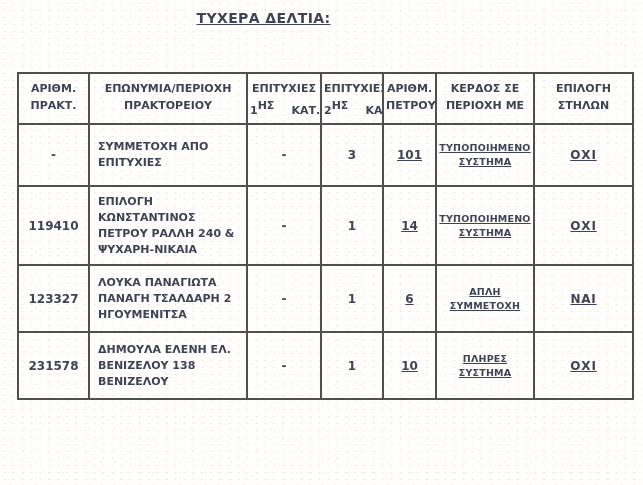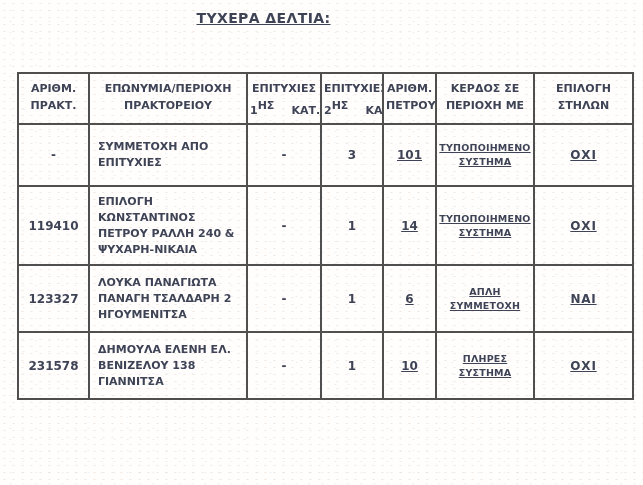--- a/index.html
+++ b/index.html
@@ -176,21 +176,21 @@
         <span class="nl u">ΑΠΛΗ</span>
           <span class="nl u">ΣΥΜΜΕΤΟΧΗ</span>
       </td>
       <td class="c-pick"><span class="u">ΝΑΙ</span></td>
     </tr>
     <tr class="r4">
       <td>231578</td>
       <td class="c-name">
         <span class="nl">ΔΗΜΟΥΛΑ ΕΛΕΝΗ ΕΛ.</span>
           <span class="nl">ΒΕΝΙΖΕΛΟΥ 138</span>
-          <span class="nl">ΓΙΑΝΝΙΤΣΑ</span>
+          <span class="nl">ΒΕΝΙΖΕΛΟΥ</span>
           <span class="nl"></span>
       </td>
       <td>-</td>
       <td>1</td>
       <td><span class="u">10</span></td>
       <td class="c-profit">
         <span class="nl u">ΠΛΗΡΕΣ ΣΥΣΤΗΜΑ</span>
           <span class="nl u"></span>
       </td>
       <td class="c-pick"><span class="u">ΟΧΙ</span></td>

